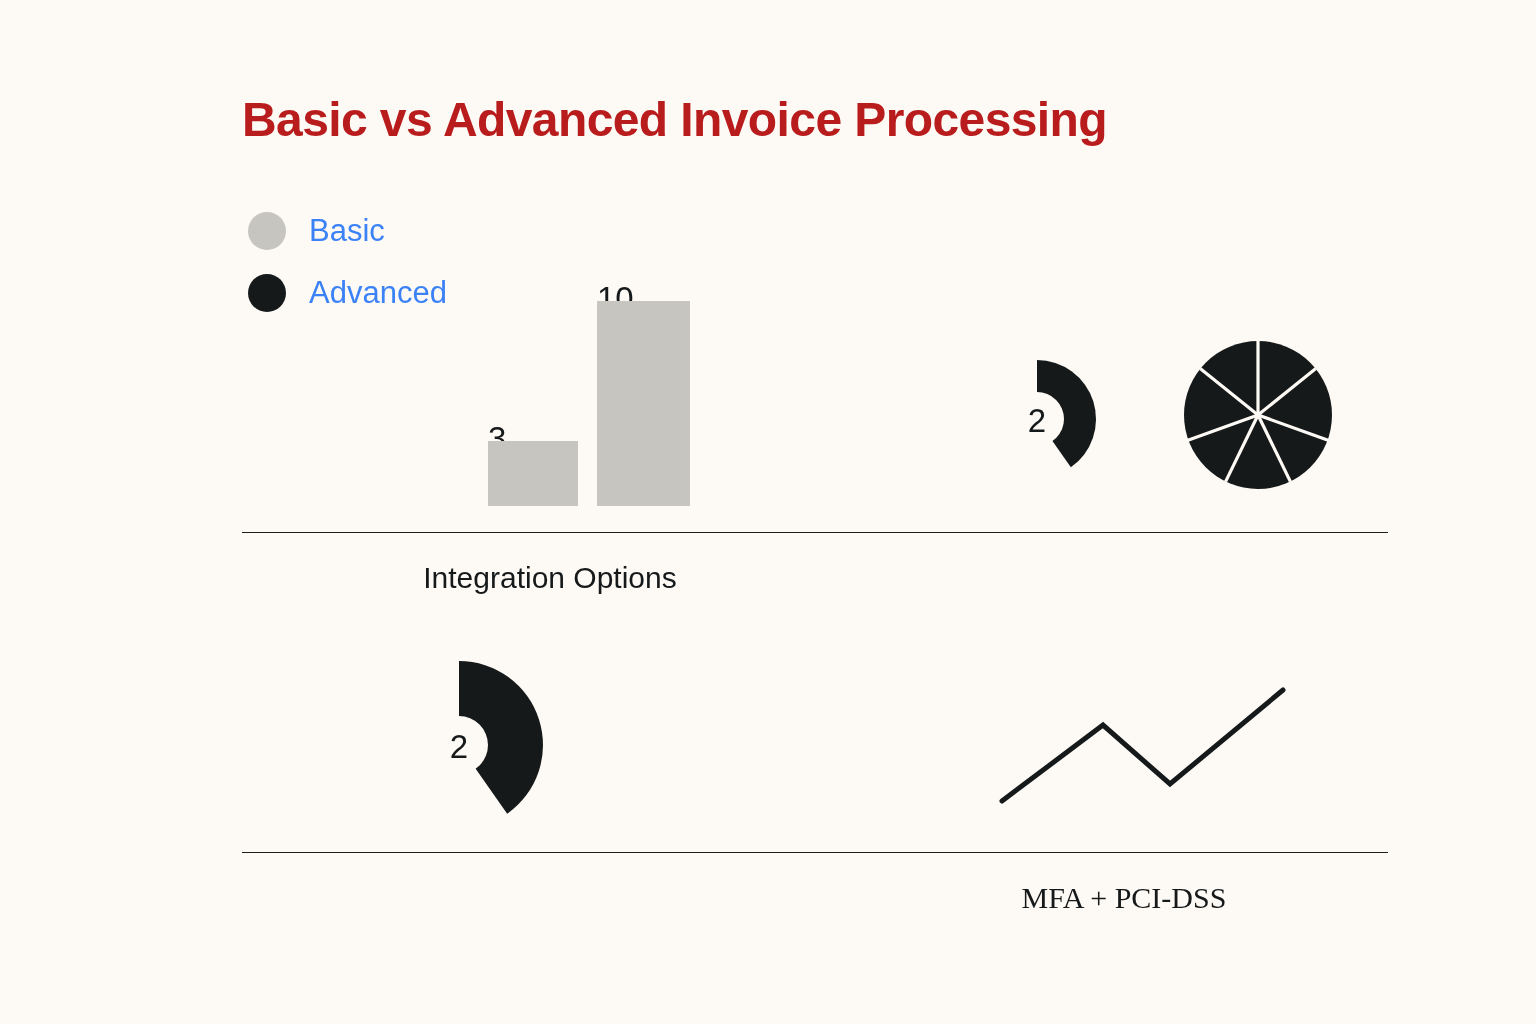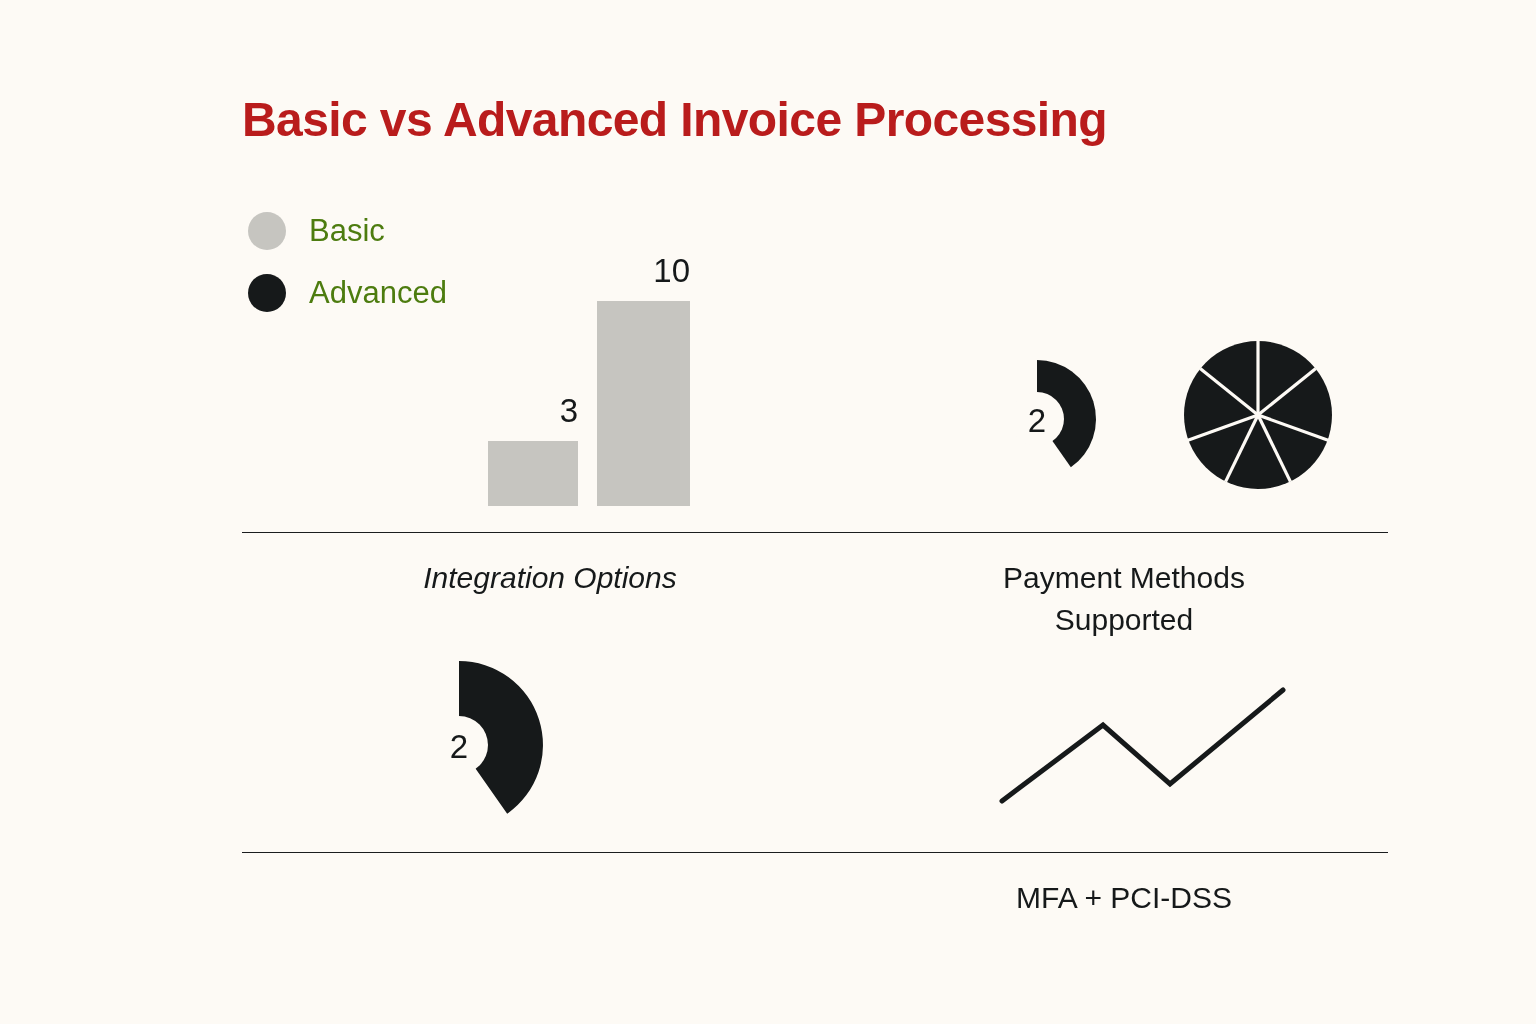--- a/index.html
+++ b/index.html
@@ -49,21 +49,21 @@
   }
   .legend-dot {
     width: 38px;
     height: 38px;
     border-radius: 50%;
     flex: 0 0 auto;
   }
   .legend-label {
     margin-left: 23px;
     font-size: 31px;
-    color: #4d7c0f;
+    color: #3b82f6;
     white-space: nowrap;
   }
 
   
   .divider {
     position: absolute;
     left: 242px;
     width: 1146px;
     height: 0;
     border-top: 1.6px solid #1b1d1e;
@@ -73,36 +73,37 @@
 
   
   .caption {
     position: absolute;
     font-size: 30px;
     line-height: 42px;
     color: #16191a;
     text-align: center;
     white-space: pre-line;
   }
-  .caption.integration   { left: 242px;  top: 557px; width: 616px; font-style: italic; }
+  .caption.integration   { left: 242px;  top: 557px; width: 616px; }
   .caption.payment       { left: 860px;  top: 557px; width: 528px; }
   .caption.mfa-only      { left: 242px;  top: 877px; width: 616px; }
-  .caption.mfa-pci       { left: 860px;  top: 877px; width: 528px; }
+  .caption.mfa-pci       { left: 860px;  top: 877px; width: 528px; font-family: Liberation Serif, serif; }
 
   
   .bar {
     position: absolute;
     background: #c6c5c0;
   }
   .bar-value {
     position: absolute;
     font-size: 33px;
     color: #16191a;
-    text-align: right;
+    text-align: left;
     white-space: nowrap;
+    margin-top: 28px;
   }
 
   
   svg { display: block; overflow: visible; }
   .fig { position: absolute; }
   .donut-center-text {
     font-family: "Liberation Sans", sans-serif;
     font-size: 33px;
     fill: #16191a;
     text-anchor: middle;
@@ -153,22 +154,20 @@
         <line x1="74" y1="74" x2="146.16" y2="100.11"></line>
         <line x1="74" y1="74" x2="106.40" y2="140.59"></line>
         <line x1="74" y1="74" x2="41.60" y2="140.59"></line>
         <line x1="74" y1="74" x2="1.84" y2="100.11"></line>
         <line x1="74" y1="74" x2="16.17" y2="27.55"></line>
       </g>
     </svg>
   </div>
 
   <div class="caption integration">Integration Options</div>
-  <div class="caption payment">Payment Methods
-Supported</div>
   <div class="divider row1"></div>
 
   <div class="fig" style="left:375px; top:661px;">
     <svg width="168" height="168" viewBox="0 0 168 168">
       <path d="M 84 84 L 84 0 A 84 84 0 1 0 84 0 Z" fill="#c6c5c0"></path>
       <path d="M 84 84 L 84 0 A 84 84 0 0 1 132.19 152.78 Z" fill="#16191a"></path>
       <circle cx="84" cy="84" r="29" fill="#fdfaf5"></circle>
       <text class="donut-center-text" x="84" y="85">2</text>
     </svg>
   </div>

